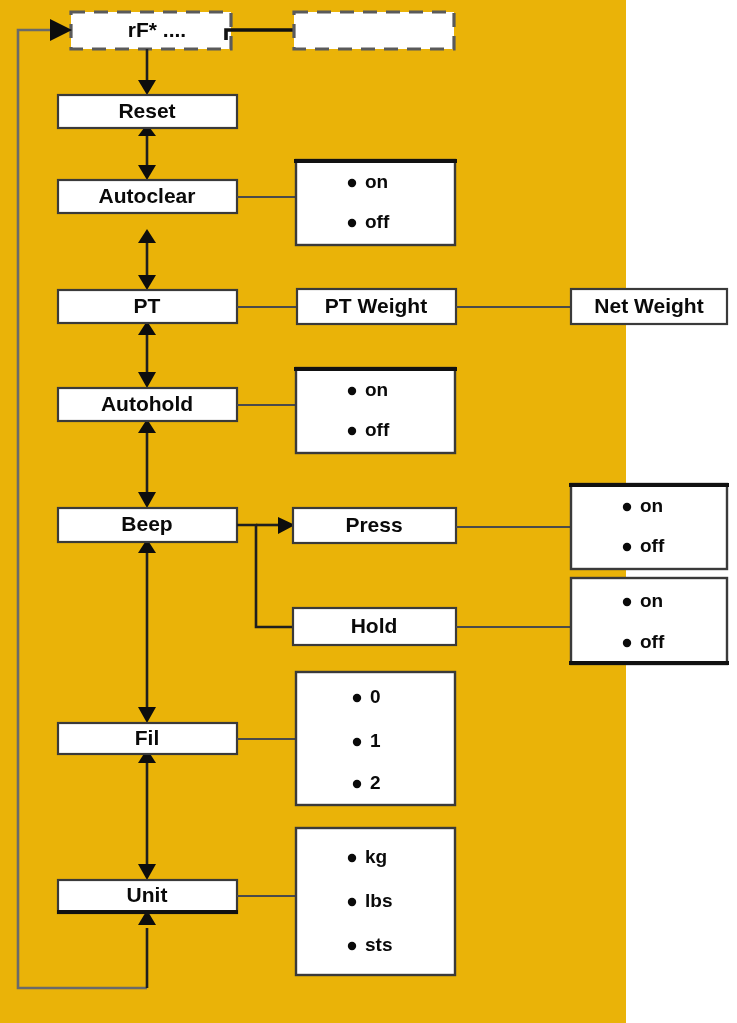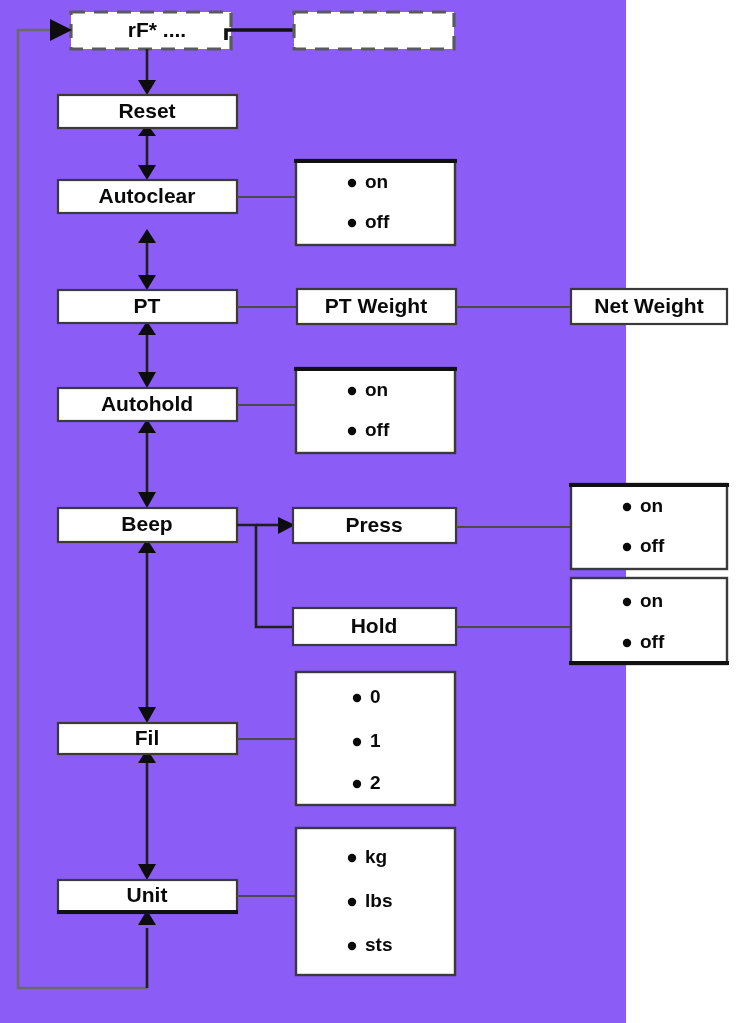--- a/index.html
+++ b/index.html
@@ -11,21 +11,21 @@
   body {
     width: 737px;
     height: 1023px;
     font-family: "Liberation Sans", sans-serif;
     overflow: hidden;
   }
   #diagram-root {
     position: relative;
     width: 626px;
     height: 1023px;
-    background: #8b5cf6;
+    background: #eab308;
   }
   svg.flow {
     position: absolute;
     top: 0;
     left: 0;
     width: 737px;
     height: 1023px;
     display: block;
   }
   .node-rect     { fill: #ffffff; stroke: #3a3a3a; stroke-width: 2.2; }

